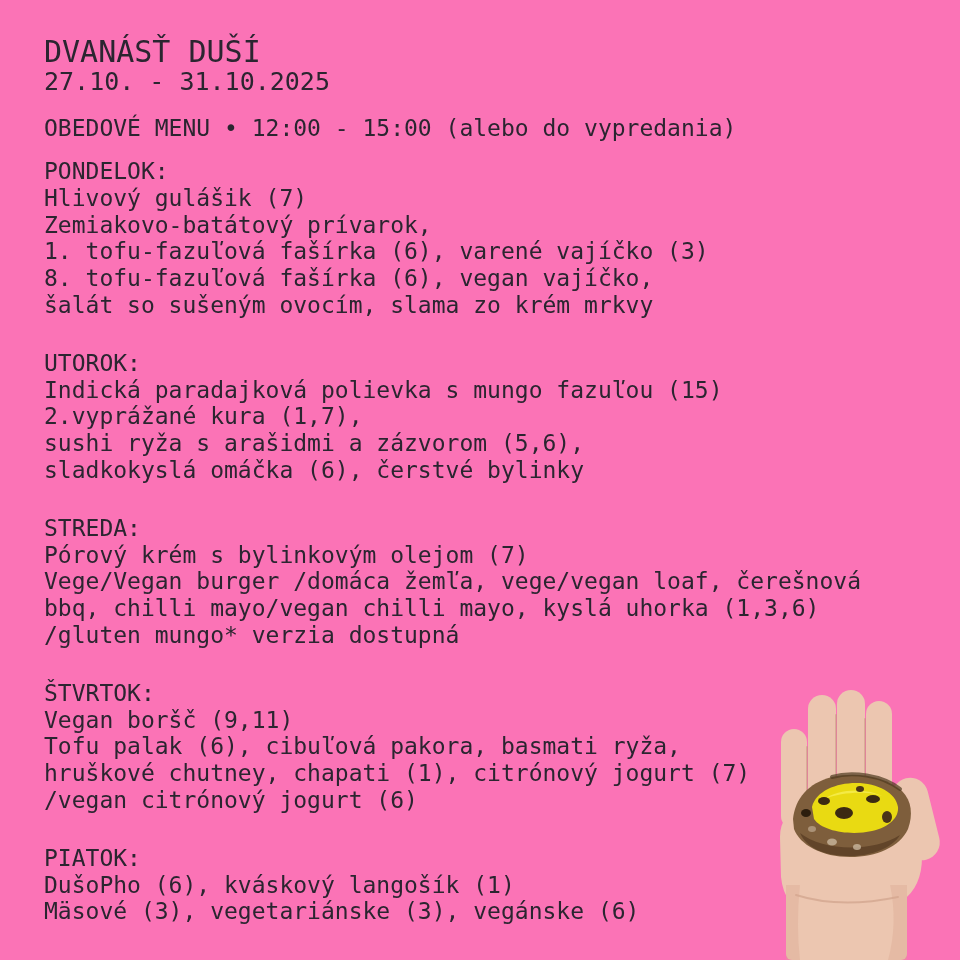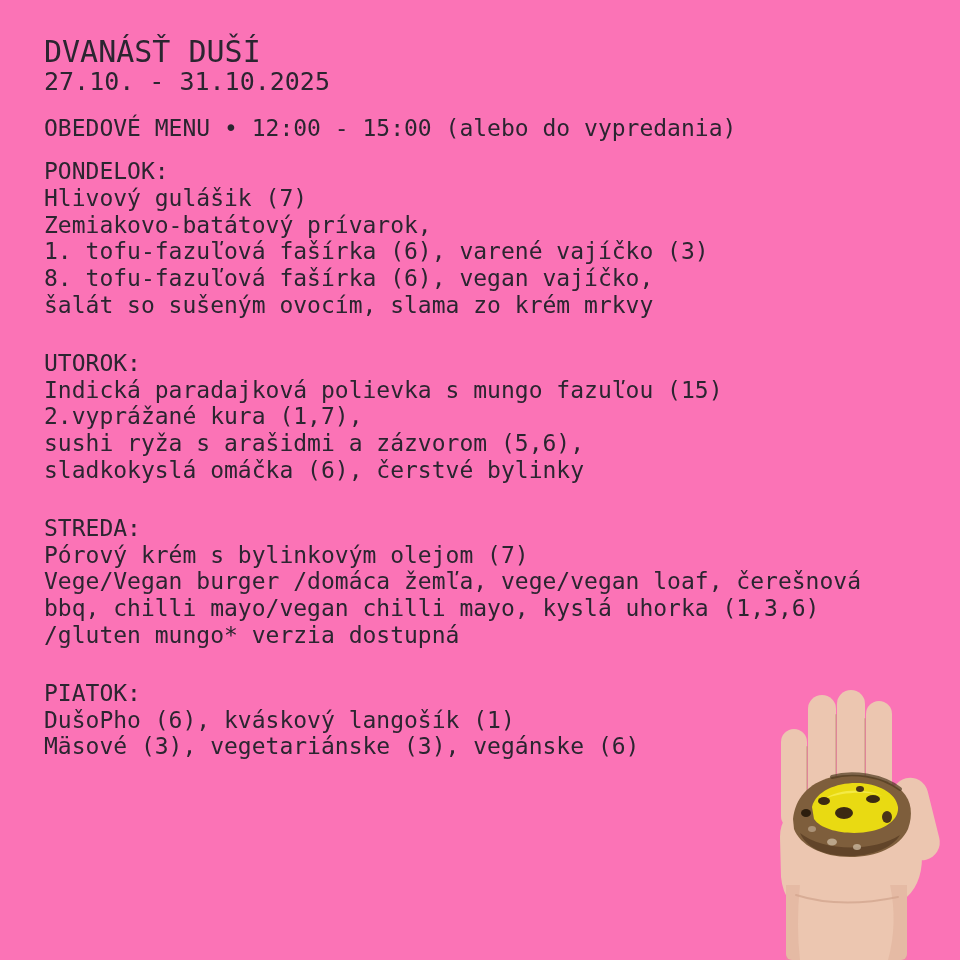--- a/index.html
+++ b/index.html
@@ -87,20 +87,27 @@
     </section>
 
     <section class="day">
       <div class="day-label">STREDA:</div>
       <div class="menu-line">Pórový krém s bylinkovým olejom (7)</div>
       <div class="menu-line">Vege/Vegan burger /domáca žemľa, vege/vegan loaf, čerešnová</div>
       <div class="menu-line">bbq, chilli mayo/vegan chilli mayo, kyslá uhorka (1,3,6)</div>
       <div class="menu-line">/gluten mungo* verzia dostupná</div>
     </section>
 
+    <section class="day">
+      <div class="day-label">ŠTVRTOK:</div>
+      <div class="menu-line">Vegan boršč (9,11)</div>
+      <div class="menu-line">Tofu palak (6), cibuľová pakora, basmati ryža,</div>
+      <div class="menu-line">hruškové chutney, chapati (1), citrónový jogurt (7)</div>
+      <div class="menu-line">/vegan citrónový jogurt (6)</div>
+    </section>
 
     <section class="day">
       <div class="day-label">PIATOK:</div>
       <div class="menu-line">DušoPho (6), kváskový langošík (1)</div>
       <div class="menu-line">Mäsové (3), vegetariánske (3), vegánske (6)</div>
     </section>
 
   </main>
 
   <svg class="hand-photo" viewBox="0 0 190 275" xmlns="http://www.w3.org/2000/svg" aria-hidden="true">

